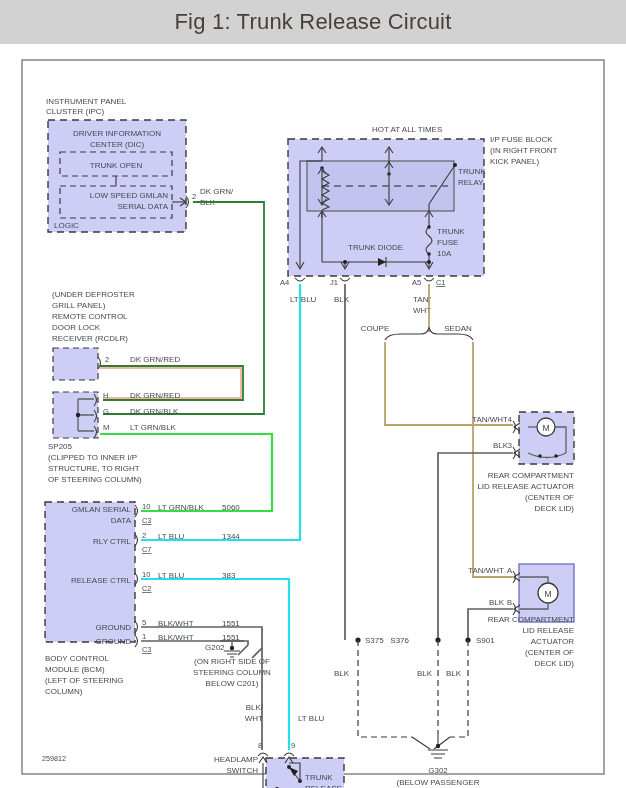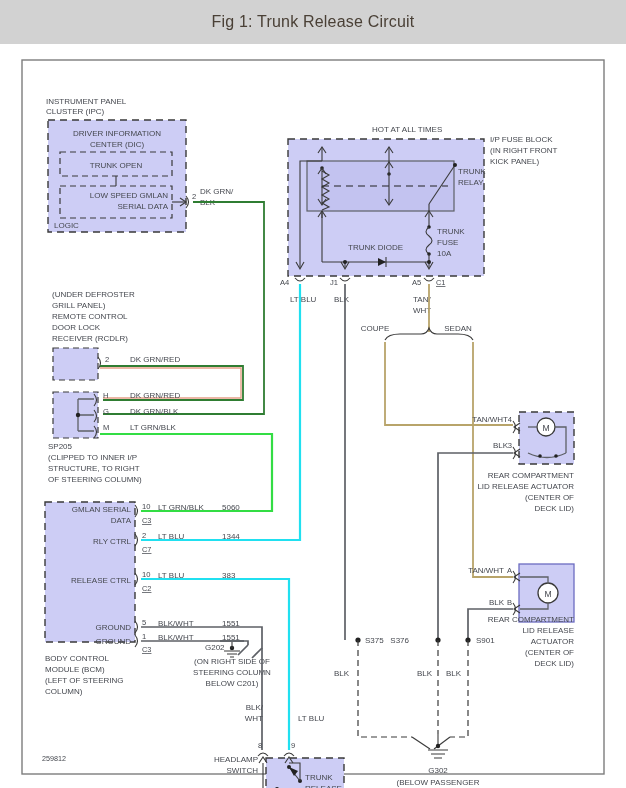--- a/index.html
+++ b/index.html
@@ -1,20 +1,20 @@
 <!DOCTYPE html>
 <html><head>
 <meta charset="utf-8">
 <style>
   html,body{margin:0;padding:0;background:#ffffff;}
   body{width:626px;height:788px;overflow:hidden;
        font-family:"Liberation Sans","DejaVu Sans",sans-serif;}
   #title-bar{width:626px;height:44px;background:#d2d2d2;
       display:flex;align-items:center;justify-content:center;box-sizing:border-box;}
-  #title-text{font-size:16px;color:#4a4036;letter-spacing:.2px;}
+  #title-text{font-size:22px;color:#4a4036;letter-spacing:.2px;}
   #canvas-wrap{position:relative;width:626px;height:744px;background:#fff;}
   svg{display:block;}
   text{font-family:"Liberation Sans","DejaVu Sans",sans-serif;fill:#45484f;}
   .lbl{font-size:8px;}
   .lbl7{font-size:7.2px;}
   .lbl9{font-size:8.6px;}
   .pin{font-size:7.6px;}
   .cnum{font-size:7.4px;text-decoration:underline;}
   .fillbox{fill:#cdcdf5;}
   .dash-blk{fill:none;stroke:#3a3a3a;stroke-width:1.4;stroke-dasharray:7,5;}

